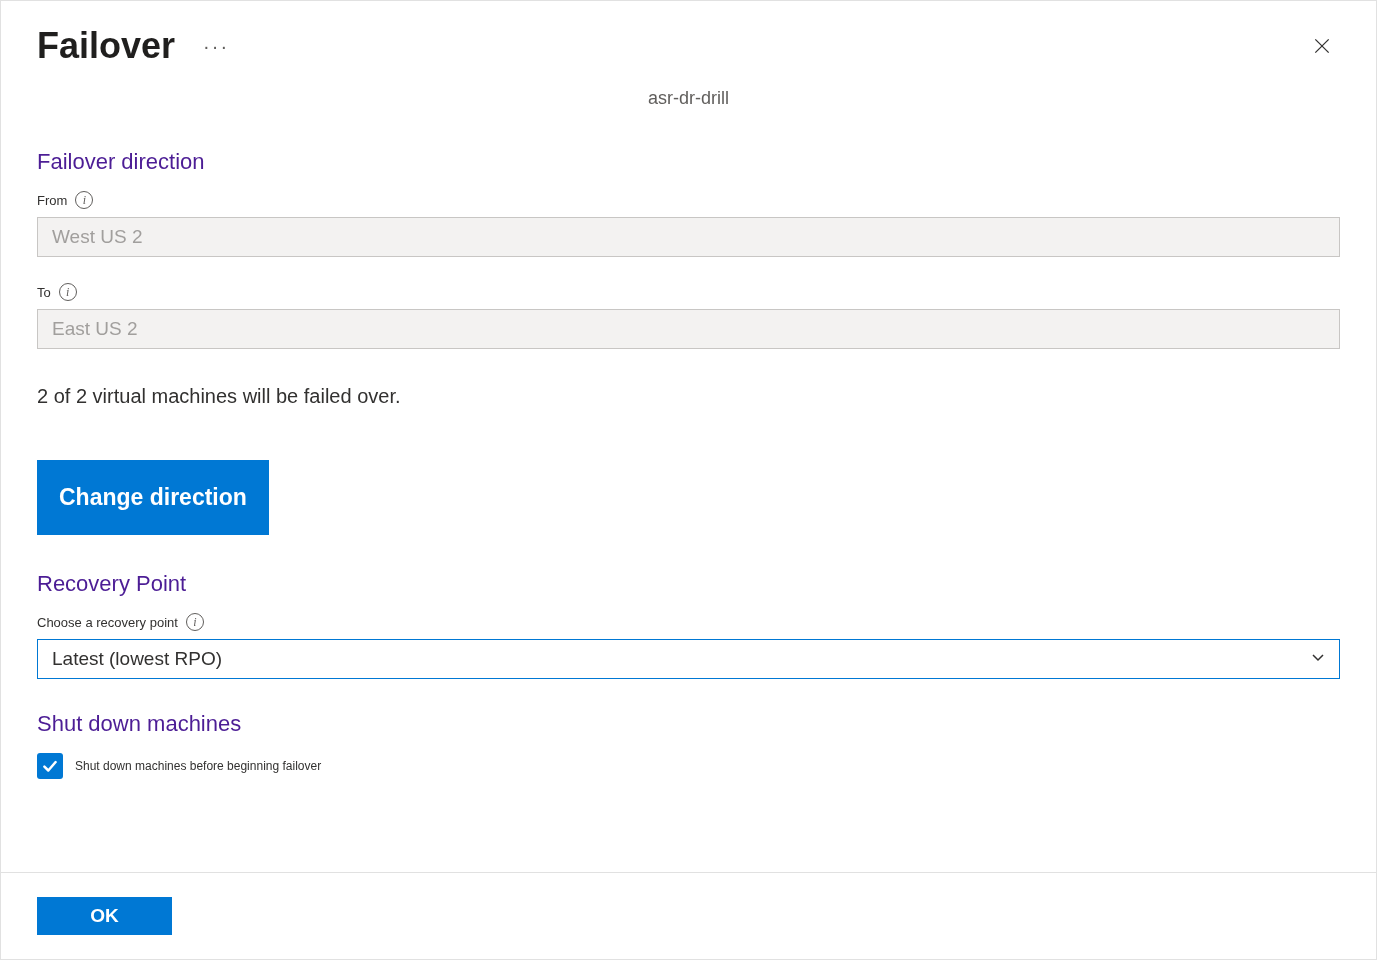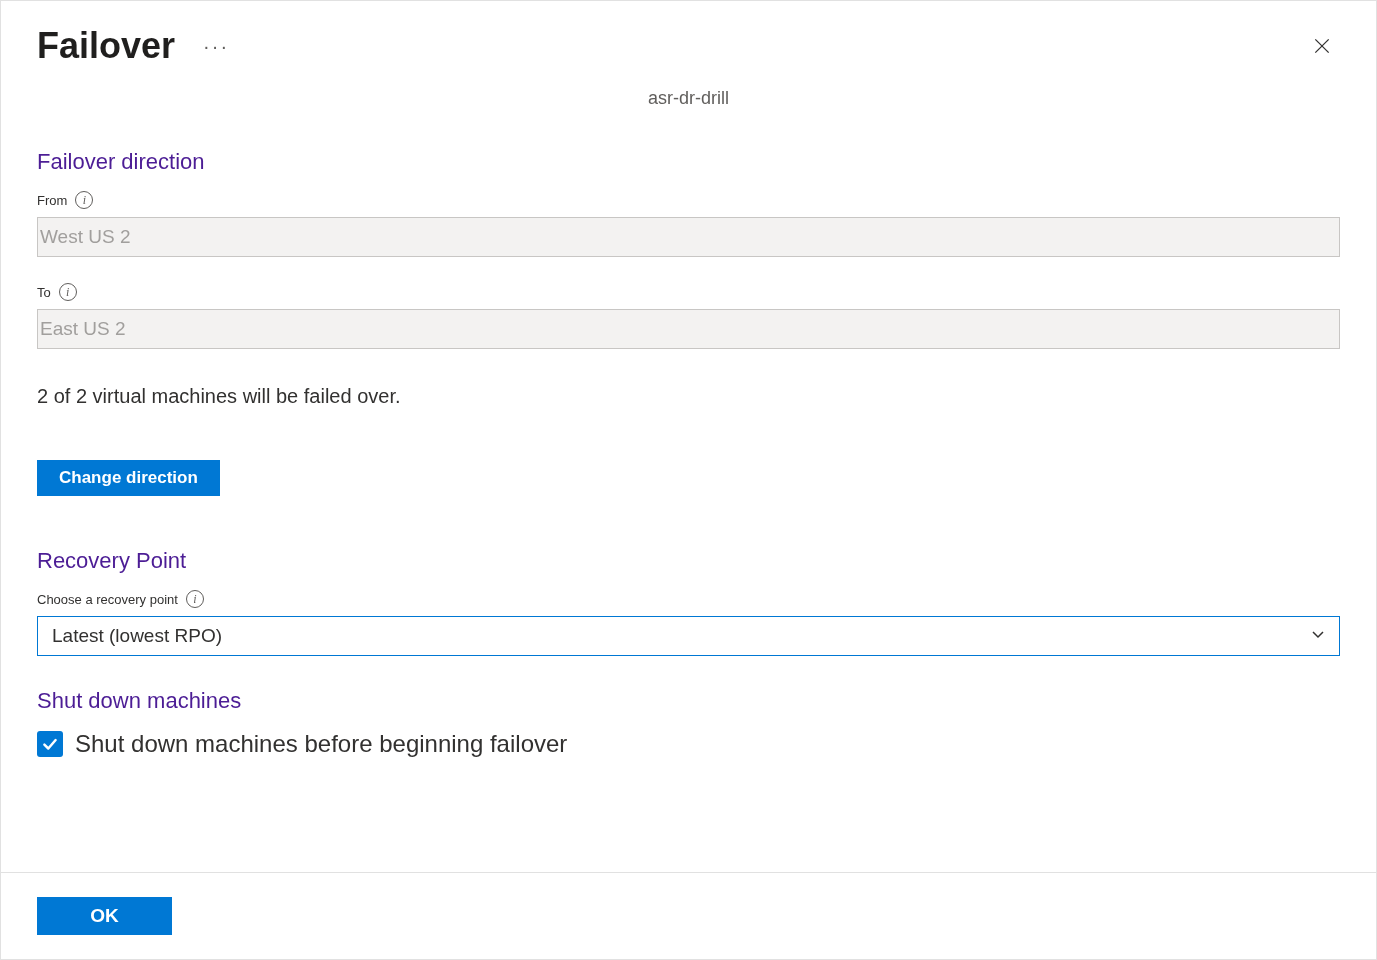--- a/index.html
+++ b/index.html
@@ -93,40 +93,40 @@
       font-family: Georgia, serif;
       cursor: default;
     }
     .readonly-input {
       width: 100%;
       height: 40px;
       border: 1px solid #c8c6c4;
       background: #f3f2f1;
       color: #a19f9d;
       font-size: 19px;
-      padding: 0 2px;
+      padding: 0 14px;
       margin-bottom: 26px;
       font-family: inherit;
     }
     .status-text {
       font-size: 20px;
       color: #323130;
       margin-top: 10px;
       margin-bottom: 52px;
     }
     .primary-button {
       background: #0078d4;
       color: #ffffff;
       border: none;
-      font-size: 17px;
+      font-size: 23px;
       font-weight: 600;
-      padding: 8px 22px;
-      cursor: pointer;
-      font-family: inherit;
-      margin-bottom: 52px;
+      padding: 24px 22px;
+      cursor: pointer;
+      font-family: inherit;
+      margin-bottom: 36px;
     }
     .select-wrapper {
       position: relative;
       width: 100%;
       margin-bottom: 32px;
     }
     .select-input {
       width: 100%;
       height: 40px;
       border: 1.5px solid #0078d4;
@@ -164,21 +164,21 @@
       align-items: center;
       justify-content: center;
       cursor: pointer;
       flex-shrink: 0;
     }
     .checkbox svg {
       width: 18px;
       height: 18px;
     }
     .checkbox-label {
-      font-size: 24px;
+      font-size: 12px;
       color: #323130;
     }
     .footer {
       border-top: 1px solid #e1e1e1;
       padding: 24px 36px;
     }
     .ok-button {
       background: #0078d4;
       color: #ffffff;
       border: none;

